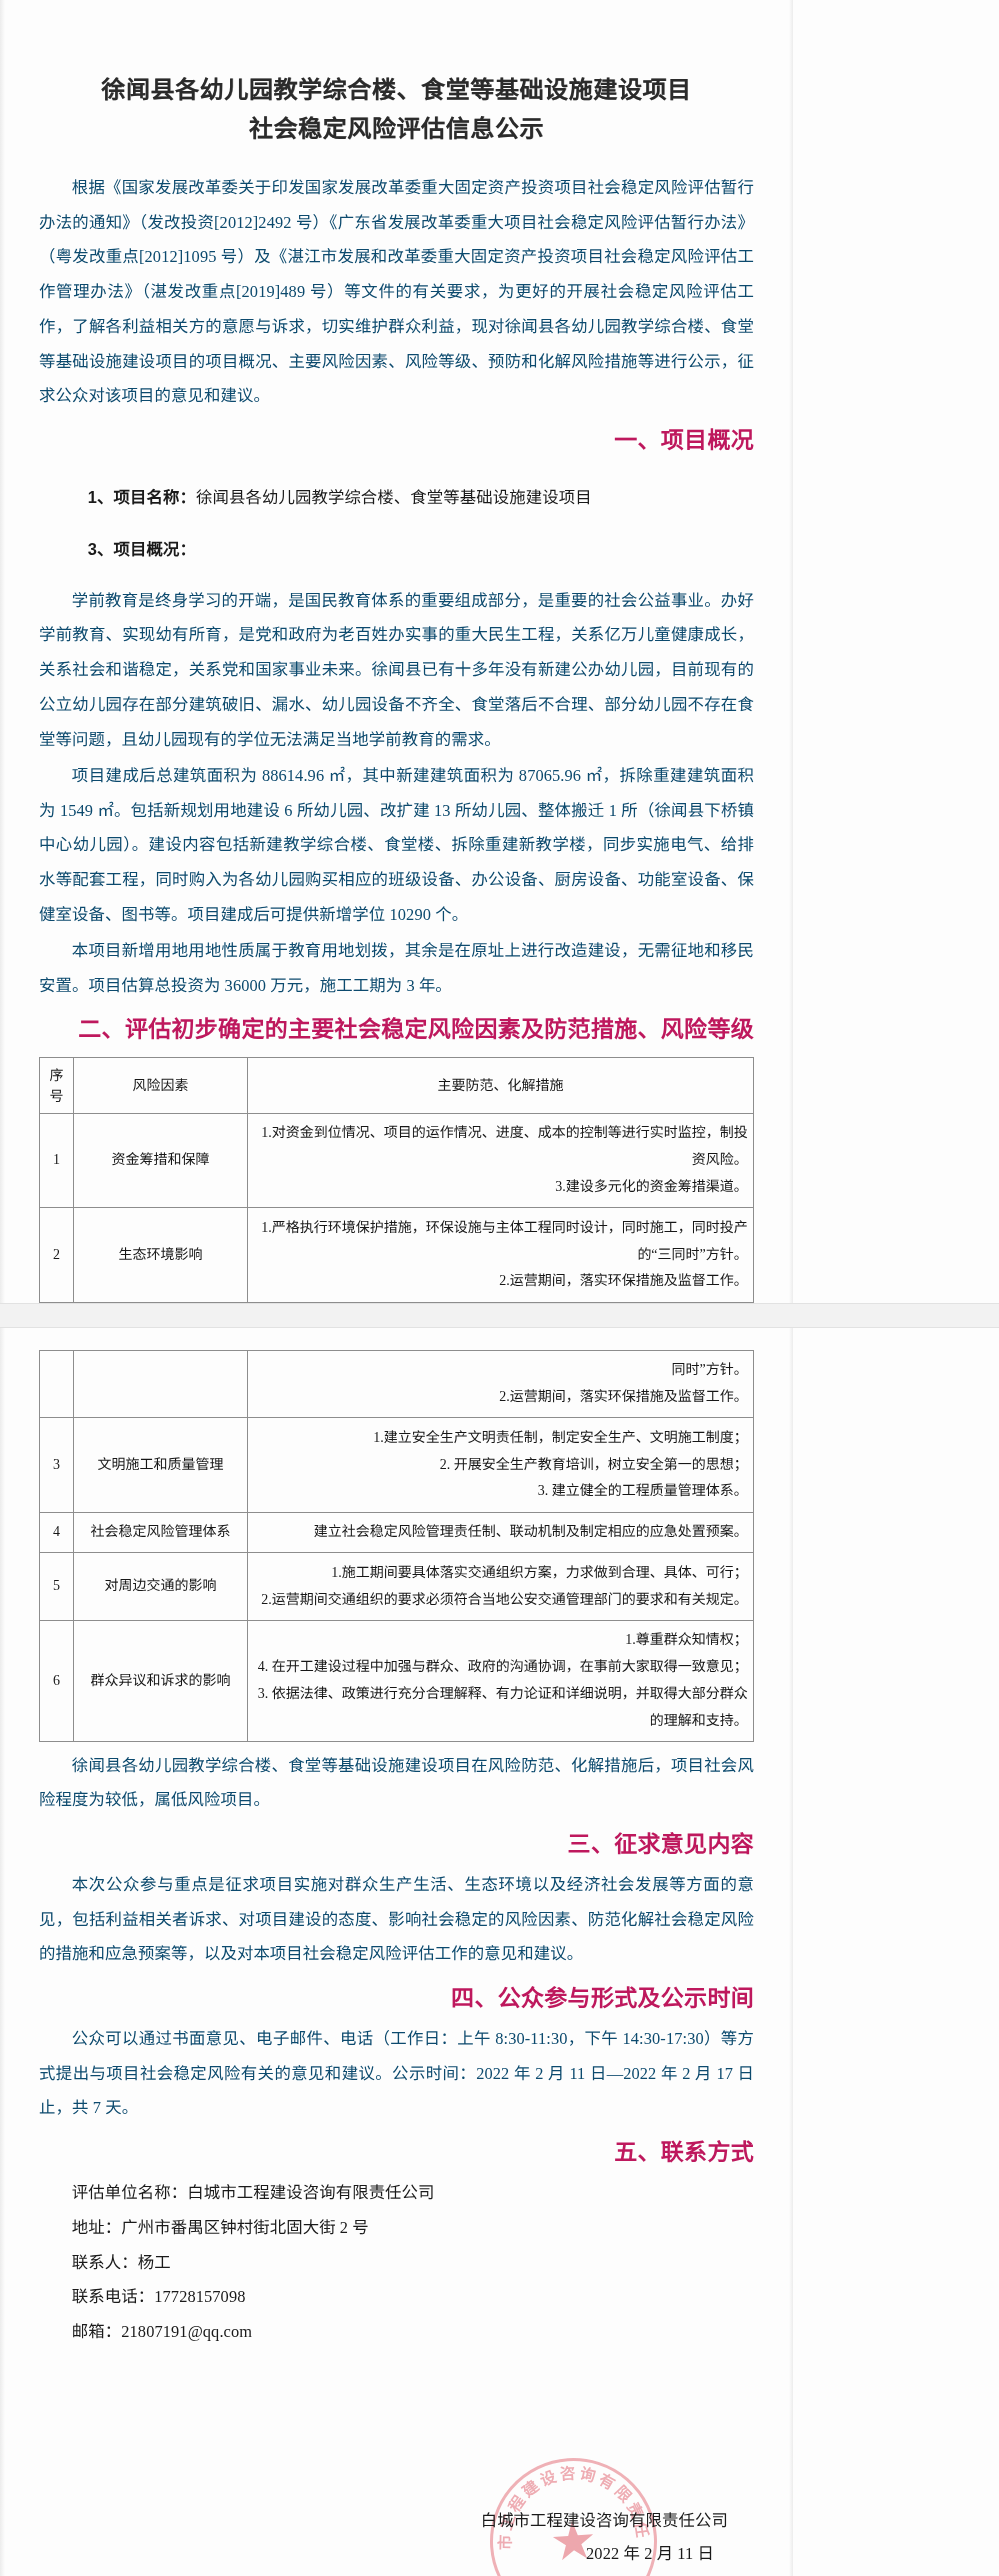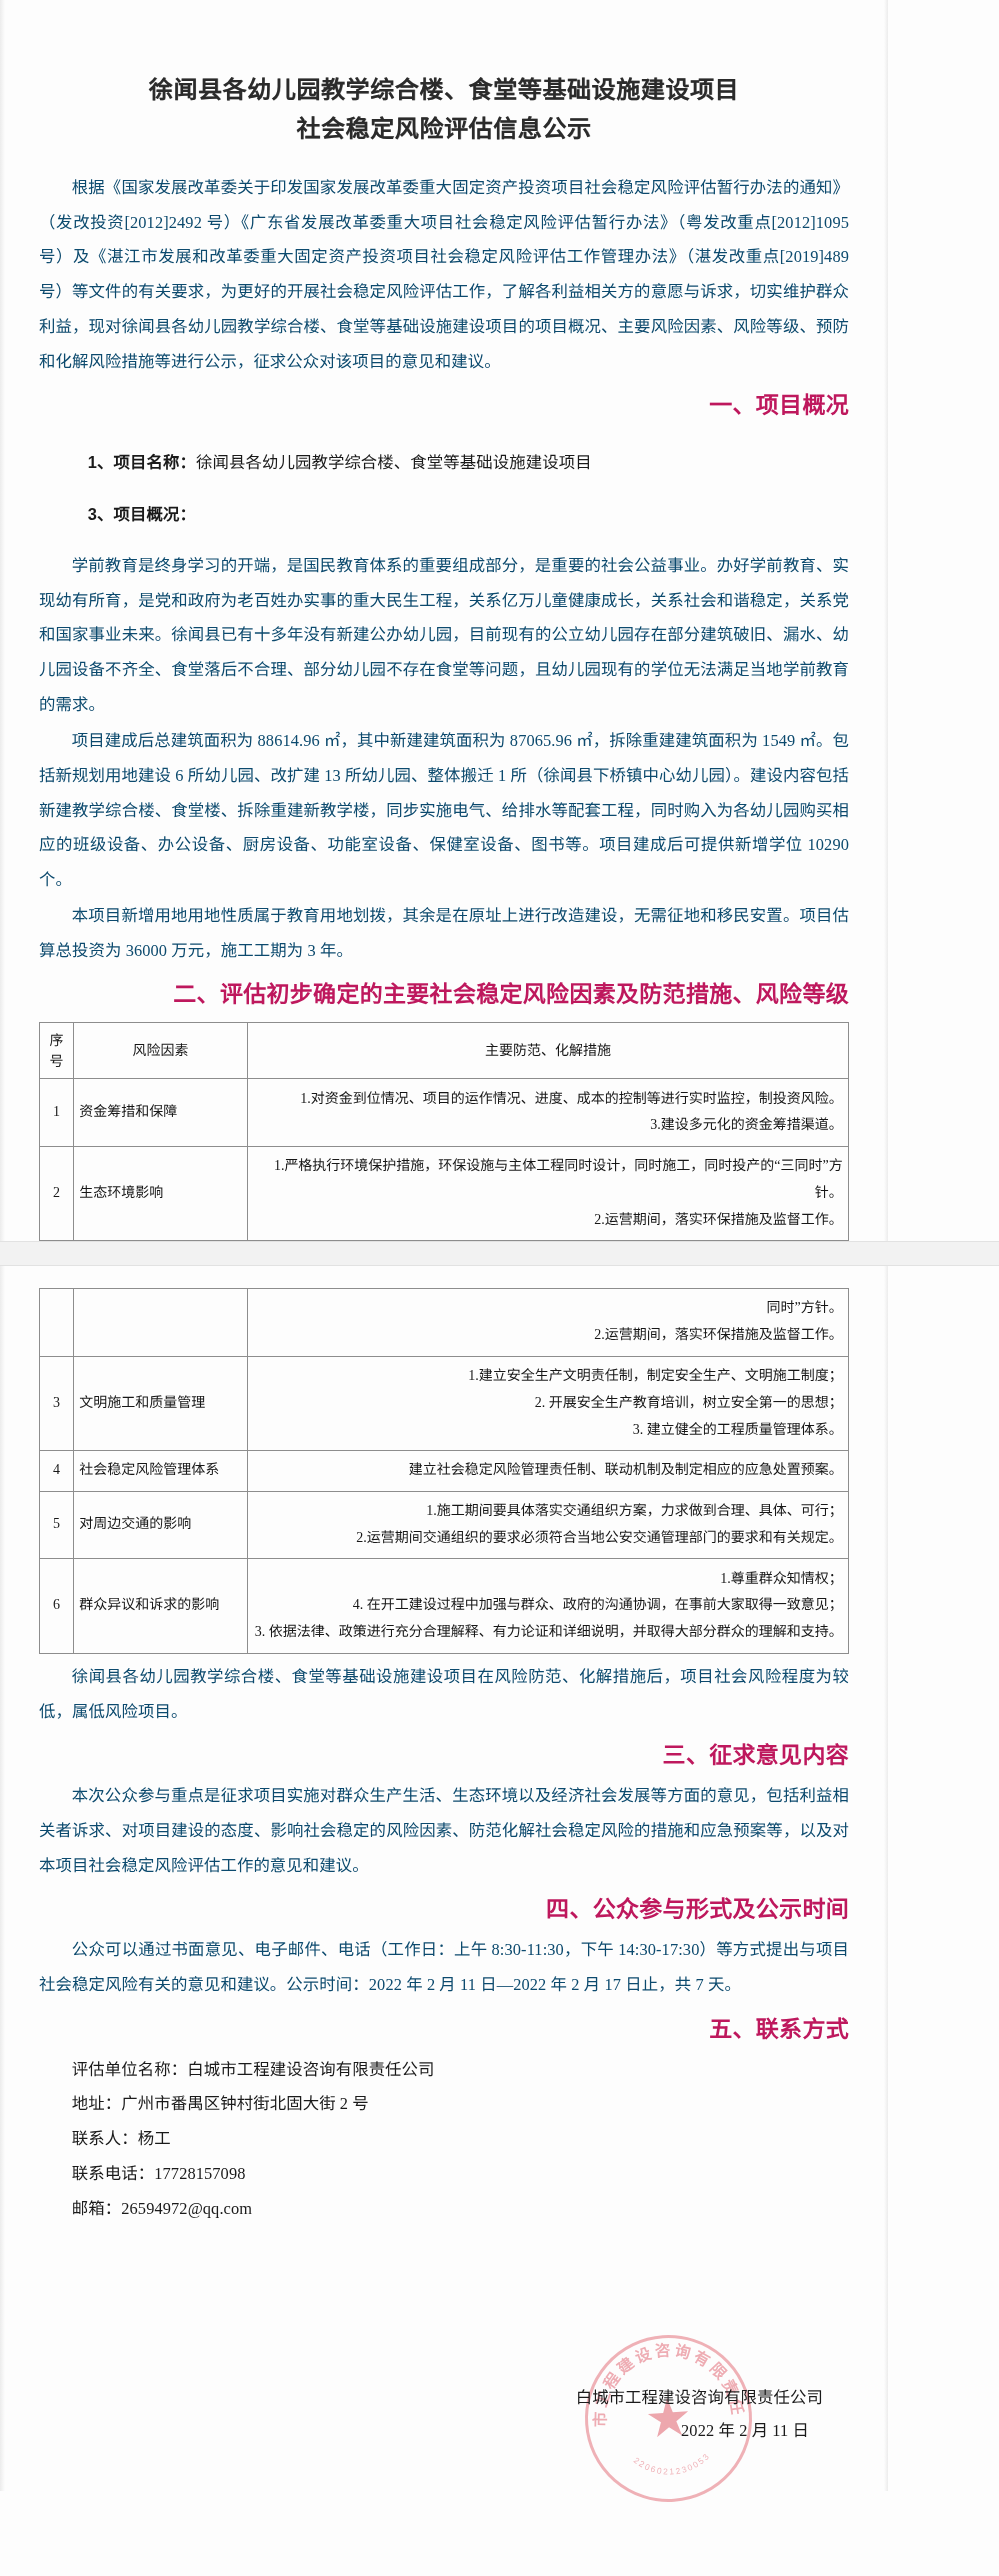--- a/index.html
+++ b/index.html
@@ -16,21 +16,21 @@
     position: relative;
     width: 999px;
     min-height: 2576px;
     margin: 0 auto;
     background: #fdfdfd;
     box-sizing: border-box;
     overflow: hidden;
   }
   .sheet {
     position: relative;
-    width: 888px;
+    width: 793px;
     background: #fdfdfd;
     box-sizing: border-box;
     padding: 0 39px;
   }
   .sheet-gap {
     height: 23px;
     background: #f2f2f2;
     border-top: 0.6px solid #e2e2e2;
     border-bottom: 0.6px solid #e2e2e2;
   }
@@ -109,21 +109,21 @@
   table.risk-table th {
     font-weight: normal;
     font-family: "Liberation Sans", "DejaVu Sans", sans-serif;
     text-align: center;
     font-size: 14px;
   }
   col.c-no   { width: 34px; }
   col.c-fac  { width: 174px; }
   col.c-mea  { width: auto; }
   td.no  { text-align: center; font-size: 14px; }
-  td.fac { }
+  td.fac { text-align: center; }
   td.mea { text-align: right; padding-left: 9px; margin-left: 32px; }
   td.mea .mline { display: block; }
   th.seq span { display: block; line-height: 1.5; }
 
   
   .sign-area {
     position: relative;
     margin-top: 71px;
     height: 193px;
   }
@@ -305,21 +305,21 @@
       <p class="para">本次公众参与重点是征求项目实施对群众生产生活、生态环境以及经济社会发展等方面的意见，包括利益相关者诉求、对项目建设的态度、影响社会稳定的风险因素、防范化解社会稳定风险的措施和应急预案等，以及对本项目社会稳定风险评估工作的意见和建议。</p>
 
       <h2 class="section">四、公众参与形式及公示时间</h2>
       <p class="para">公众可以通过书面意见、电子邮件、电话（工作日：上午 8:30-11:30，下午 14:30-17:30）等方式提出与项目社会稳定风险有关的意见和建议。公示时间：2022 年 2 月 11 日—2022 年 2 月 17 日止，共 7 天。</p>
 
       <h2 class="section">五、联系方式</h2>
       <p class="contact">评估单位名称：白城市工程建设咨询有限责任公司</p>
       <p class="contact">地址：广州市番禺区钟村街北固大街 2 号</p>
       <p class="contact">联系人：杨工</p>
       <p class="contact">联系电话：17728157098</p>
-      <p class="contact">邮箱：26594972@qq.com</p>
+      <p class="contact">邮箱：21807191@qq.com</p>
 
       <div class="sign-area">
         <div class="seal">
           <svg width="168" height="168" viewBox="0 0 260 260">
             <defs>
               <path id="arcTop" d="M 32 130 A 98 98 0 0 1 228 130" fill="none"></path>
               <path id="arcBot" d="M 44 130 A 86 86 0 0 0 216 130" fill="none"></path>
             </defs>
             <text font-family="'Liberation Sans', sans-serif" font-size="24" font-weight="bold" fill="rgba(217,60,75,0.58)" letter-spacing="5">
               <textPath href="#arcTop" startOffset="50%" text-anchor="middle">白城市工程建设咨询有限责任公司</textPath>

